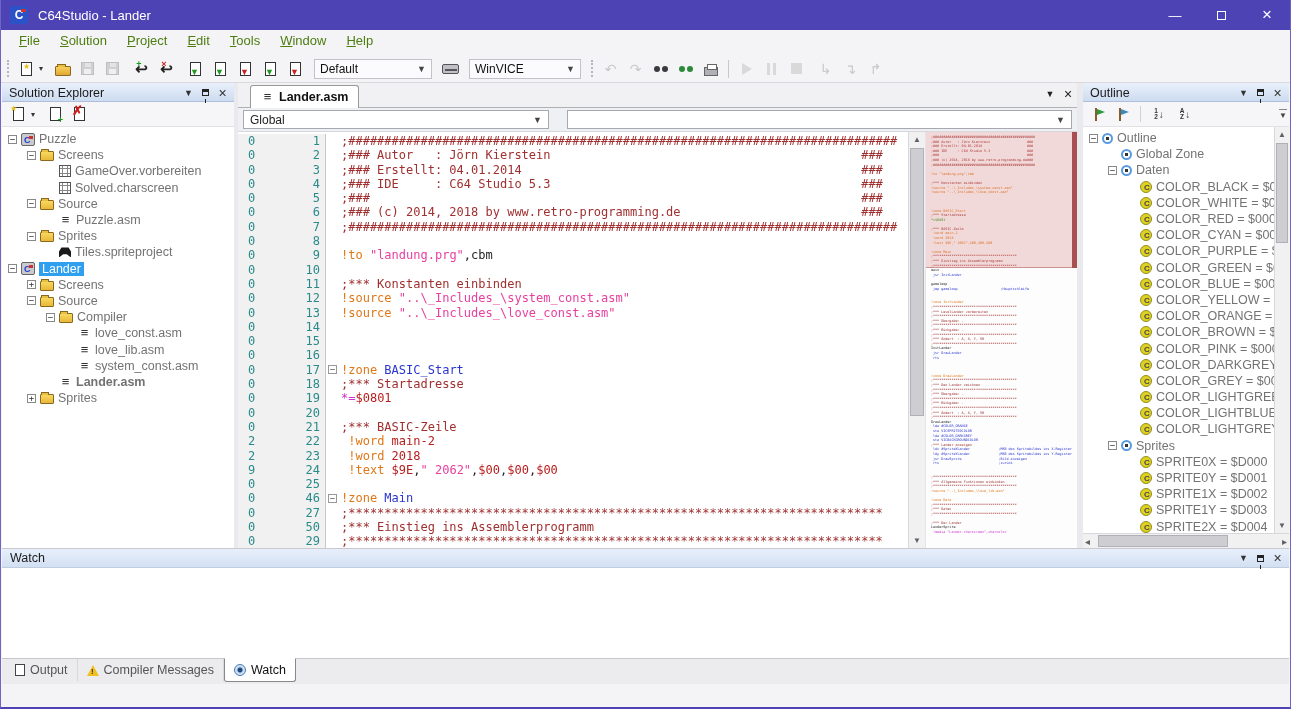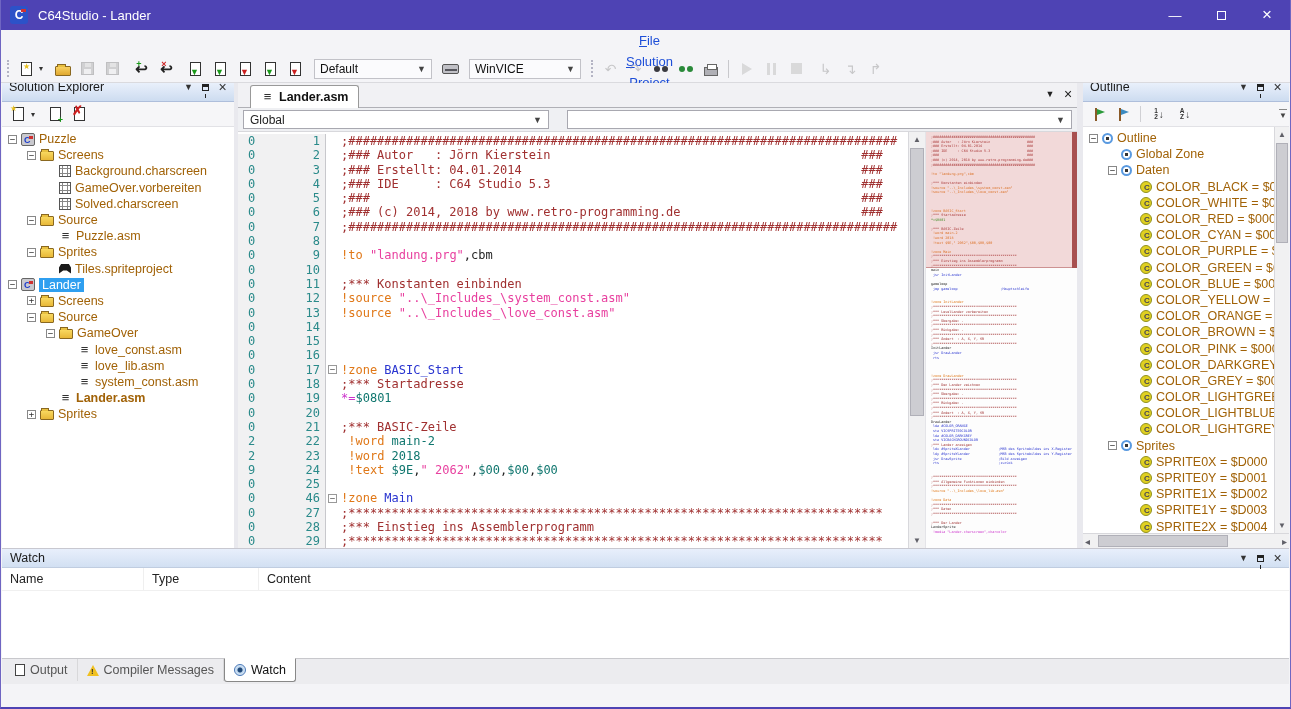--- a/index.html
+++ b/index.html
@@ -11,21 +11,21 @@
   .titlebar{height:30px;background:#4e43b4;color:#fff;display:flex;align-items:center;}
   .appicon{width:18px;height:18px;margin-left:9px;background:#2c52c8;border-radius:3px;
     display:flex;align-items:center;justify-content:center;font-size:12px;font-weight:bold;position:relative;}
   .appicon::after{content:"";position:absolute;top:3px;right:2px;width:5px;height:3px;background:#d03030;}
   .wtitle{margin-left:10px;font-size:13px;}
   .tsp{flex:1;}
   .wc{width:46px;height:30px;display:flex;align-items:center;justify-content:center;font-size:13px;}
   .maxbox{width:9px;height:9px;border:1px solid #fff;display:inline-block;}
   .wc.close{font-size:17px;}
   
-  .menubar{height:25px;background:#f4f4f7;display:flex;align-items:center;padding-left:8px;font-size:13px;color:#1d4ed8;flex-direction:column;}
+  .menubar{height:25px;background:#f4f4f7;display:flex;padding-left:8px;font-size:13px;color:#4d7c0f;}
   .menu-item{padding:3px 10px;}
   
   .toolbar{height:28px;background:#f4f4f7;border-bottom:1px solid #dadade;display:flex;align-items:center;padding-left:2px;}
   .grip{width:3px;height:17px;border-left:2px dotted #b4b4c4;margin:0 4px;}
   .tbsep{width:1px;height:18px;background:#c8c8cc;margin:0 5px;}
   .tbtn{width:23px;height:23px;display:flex;align-items:center;justify-content:center;position:relative;margin:0 1px;flex:none;}
   .tbtn.dis{opacity:.42;filter:grayscale(1);}
   .tbcaret{width:9px;font-size:8px;color:#333;margin-right:2px;}
   .tbcombo{height:20px;border:1px solid #c2c2c8;background:#fbfbfd;display:flex;align-items:center;
     font-size:12px;color:#111;padding:0 5px;margin:0 6px;flex:none;}
@@ -53,35 +53,35 @@
   .pse{width:9px;height:12px;border-left:3.5px solid #b4b4ba;border-right:3.5px solid #b4b4ba;}
   .stp{width:11px;height:11px;background:#b4b4ba;}
   
   .main{position:absolute;top:83px;left:1px;right:1px;height:465px;display:flex;background:#e9e9ee;}
   .split{width:4px;background:#e9e9ee;flex:none;}
   .split.w2{width:6px;}
   .panel{background:#fff;display:flex;flex-direction:column;overflow:hidden;flex:none;}
   .panel.left{width:232px;}
   .panel.right{width:206px;}
   .phead{height:19px;background:linear-gradient(#e9f0fb,#cddcf0);border-bottom:1px solid #aebedb;
-    display:flex;align-items:center;font-size:12.5px;color:#1a1a1a;padding:0 3px 10px 7px;flex:none;}
+    display:flex;align-items:flex-end;font-size:12.5px;color:#1a1a1a;padding:0 3px 1px 7px;flex:none;}
   .phead .sp{flex:1;}
   .phbtn{width:17px;height:15px;display:flex;align-items:center;justify-content:center;color:#333;font-size:9px;}
   .phbtn.x{font-size:14px;}
   .pin{display:inline-block;width:7px;height:7px;border:1px solid #222;border-top:3px solid #222;position:relative;}
   .pin::after{content:"";position:absolute;left:2px;top:7px;width:1px;height:4px;background:#222;}
   .ptools{height:25px;border-bottom:1px solid #e2e2e6;display:flex;align-items:center;padding-left:5px;background:#f6f6f8;flex:none;gap:2px;}
   .ptools .tbtn{width:20px;height:20px;}
   .tree{flex:1;overflow:hidden;padding-top:4px;background:#fff;font-size:12.5px;}
   .trow{height:16.2px;display:flex;align-items:center;white-space:nowrap;}
   .exp{width:9px;height:9px;border:1px solid #888;background:#fff;color:#333;font-size:9px;line-height:7px;
     text-align:center;margin-right:4px;flex:none;font-family:"DejaVu Sans Mono",monospace;}
   .expsp{width:13px;flex:none;}
   .tic{margin-right:4px;flex:none;display:inline-flex;align-items:center;justify-content:center;}
-  .tlabel{color:#a16207;}
+  .tlabel{color:#737373;}
   .trow.sel .tlabel{background:#2f9ff0;color:#fff;padding:0 3px;}
   .trow.bold .tlabel{font-weight:bold;}
   
   .tic-c64{width:14px;height:13px;background:#c9c9ce;border:1px solid #666;border-radius:2px;position:relative;}
   .tic-c64::before{content:"C";position:absolute;left:2px;top:0px;font-size:9px;font-weight:bold;color:#1a3acc;line-height:12px;}
   .tic-c64::after{content:"";position:absolute;right:1px;top:2px;width:4px;height:3px;background:#d03030;}
   .tic-folder{width:14px;height:10px;background:linear-gradient(#f8d860,#e8b838);border:1px solid #8a6820;border-radius:1px;position:relative;margin-top:2px;}
   .tic-folder::before{content:"";position:absolute;top:-3px;left:0;width:6px;height:2px;background:#e8c040;border:1px solid #8a6820;border-bottom:none;}
   .tic-charscreen{width:12px;height:12px;background:#fff;border:1px solid #555;
     background-image:linear-gradient(#888 1px,transparent 1px),linear-gradient(90deg,#888 1px,transparent 1px);
@@ -109,21 +109,21 @@
   .ecombo.local{flex:1;}
   .codewrap{flex:1;display:flex;min-height:0;background:#fff;}
   .codelines{flex:1;overflow:hidden;font-family:"DejaVu Sans Mono",monospace;font-size:12px;line-height:14.3px;padding-top:2px;}
   .crow{display:flex;height:14.3px;}
   .cyc{width:46px;background:#f1f1f2;color:#2a8a8a;padding-left:10px;flex:none;}
   .lnum{width:42px;background:#f1f1f2;color:#2a8a8a;text-align:right;padding-right:5px;flex:none;border-right:1px solid #c8c8cc;}
   .fcol{width:13px;flex:none;display:flex;align-items:center;justify-content:center;}
   .fbox{width:9px;height:9px;border:1px solid #999;font-size:9px;line-height:7px;text-align:center;color:#555;background:#fff;}
   .ctext{margin:0;font:inherit;white-space:pre;padding-left:2px;}
   .k-com{color:#a03030;} .k-dir{color:#e07818;} .k-string{color:#e8409f;}
-  .k-num{color:#0f766e;} .k-zone{color:#2a35d0;} .k-op{color:#cc33cc;} .k-plain{color:#222;}
+  .k-num{color:#b91c1c;} .k-zone{color:#2a35d0;} .k-op{color:#cc33cc;} .k-plain{color:#222;}
   .vsb{width:17px;background:#f1f1f2;border-left:1px solid #d8d8dc;position:relative;flex:none;}
   .sbarrow{position:absolute;left:0;width:100%;height:15px;display:flex;align-items:center;justify-content:center;color:#606068;font-size:8px;}
   .sbarrow.up{top:0;} .sbarrow.dn{bottom:0;}
   .vthumb{position:absolute;left:1px;right:1px;top:16px;height:268px;background:#cdcdd2;border:1px solid #b0b0b8;}
   .minimap{width:152px;flex:none;border-left:1px solid #e4e4e8;position:relative;overflow:hidden;background:#fdfdfd;padding:3px 0 0 5px;}
   .mline{height:4.6px;font-family:"DejaVu Sans Mono",monospace;font-size:3.4px;line-height:4.6px;white-space:pre;overflow:hidden;}
   .mview{position:absolute;left:0;top:0;width:100%;height:136px;background:rgba(205,92,92,.22);border-bottom:1px solid rgba(160,60,60,.45);}
   .mbar{position:absolute;right:0;top:0;width:5px;height:136px;background:#a85050;}
   
   .obody{flex:1;display:flex;min-height:0;}
@@ -369,26 +369,20 @@
           <div class="trow">
             <span style="width: 25px; flex: 0 0 auto;"></span>
             <span class="exp">−</span>
             <span class="tic tic-folder"></span>
             <span class="tlabel">Screens</span>
           </div>
           <div class="trow">
             <span style="width: 44px; flex: 0 0 auto;"></span>
             <span class="expsp"></span>
             <span class="tic tic-charscreen"></span>
-            <span class="tlabel">Background.charscreen</span>
-          </div>
-          <div class="trow">
-            <span style="width: 44px; flex: 0 0 auto;"></span>
-            <span class="expsp"></span>
-            <span class="tic tic-charscreen"></span>
             <span class="tlabel">GameOver.vorbereiten</span>
           </div>
           <div class="trow">
             <span style="width: 44px; flex: 0 0 auto;"></span>
             <span class="expsp"></span>
             <span class="tic tic-charscreen"></span>
             <span class="tlabel">Solved.charscreen</span>
           </div>
           <div class="trow">
             <span style="width: 25px; flex: 0 0 auto;"></span>
@@ -429,21 +423,21 @@
           <div class="trow">
             <span style="width: 25px; flex: 0 0 auto;"></span>
             <span class="exp">−</span>
             <span class="tic tic-folder"></span>
             <span class="tlabel">Source</span>
           </div>
           <div class="trow">
             <span style="width: 44px; flex: 0 0 auto;"></span>
             <span class="exp">−</span>
             <span class="tic tic-folder"></span>
-            <span class="tlabel">GameOver</span>
+            <span class="tlabel">Compiler</span>
           </div>
           <div class="trow">
             <span style="width: 63px; flex: 0 0 auto;"></span>
             <span class="expsp"></span>
             <span class="tic tic-asm">≡</span>
             <span class="tlabel">love_const.asm</span>
           </div>
           <div class="trow">
             <span style="width: 63px; flex: 0 0 auto;"></span>
             <span class="expsp"></span>
@@ -656,21 +650,21 @@
               <pre class="ctext"><span class="k-dir">!zone</span><span class="k-plain"> </span><span class="k-zone">Main</span></pre>
             </div>
             <div class="crow">
               <span class="cyc">0</span>
               <span class="lnum">27</span>
               <span class="fcol"></span>
               <pre class="ctext"><span class="k-com">;**************************************************************************</span></pre>
             </div>
             <div class="crow">
               <span class="cyc">0</span>
-              <span class="lnum">28</span>
+              <span class="lnum">50</span>
               <span class="fcol"></span>
               <pre class="ctext"><span class="k-com">;*** Einstieg ins Assemblerprogramm</span></pre>
             </div>
             <div class="crow">
               <span class="cyc">0</span>
               <span class="lnum">29</span>
               <span class="fcol"></span>
               <pre class="ctext"><span class="k-com">;**************************************************************************</span></pre>
             </div>
           </div>
@@ -968,25 +962,20 @@
   <div class="watch">
     <div class="whead">
       <span>Watch</span>
       <span class="sp"></span>
       <span class="phbtn">▼</span>
       <span class="phbtn">
           <span class="pin"></span>
         </span>
       <span class="phbtn x">×</span>
     </div>
-    <div class="wcols" id="watchcols">
-        <span class="wcol">Name</span>
-        <span class="wcol">Type</span>
-        <span class="wcol">Content</span>
-      </div>
     <div class="wbody"></div>
   </div>
 
   <div class="bottabs" id="bottabs">
       <span class="btab">
         <span class="bi-output"></span>
         <span>Output</span>
       </span>
       <span class="btab">
         <span class="bi-warn"></span>

